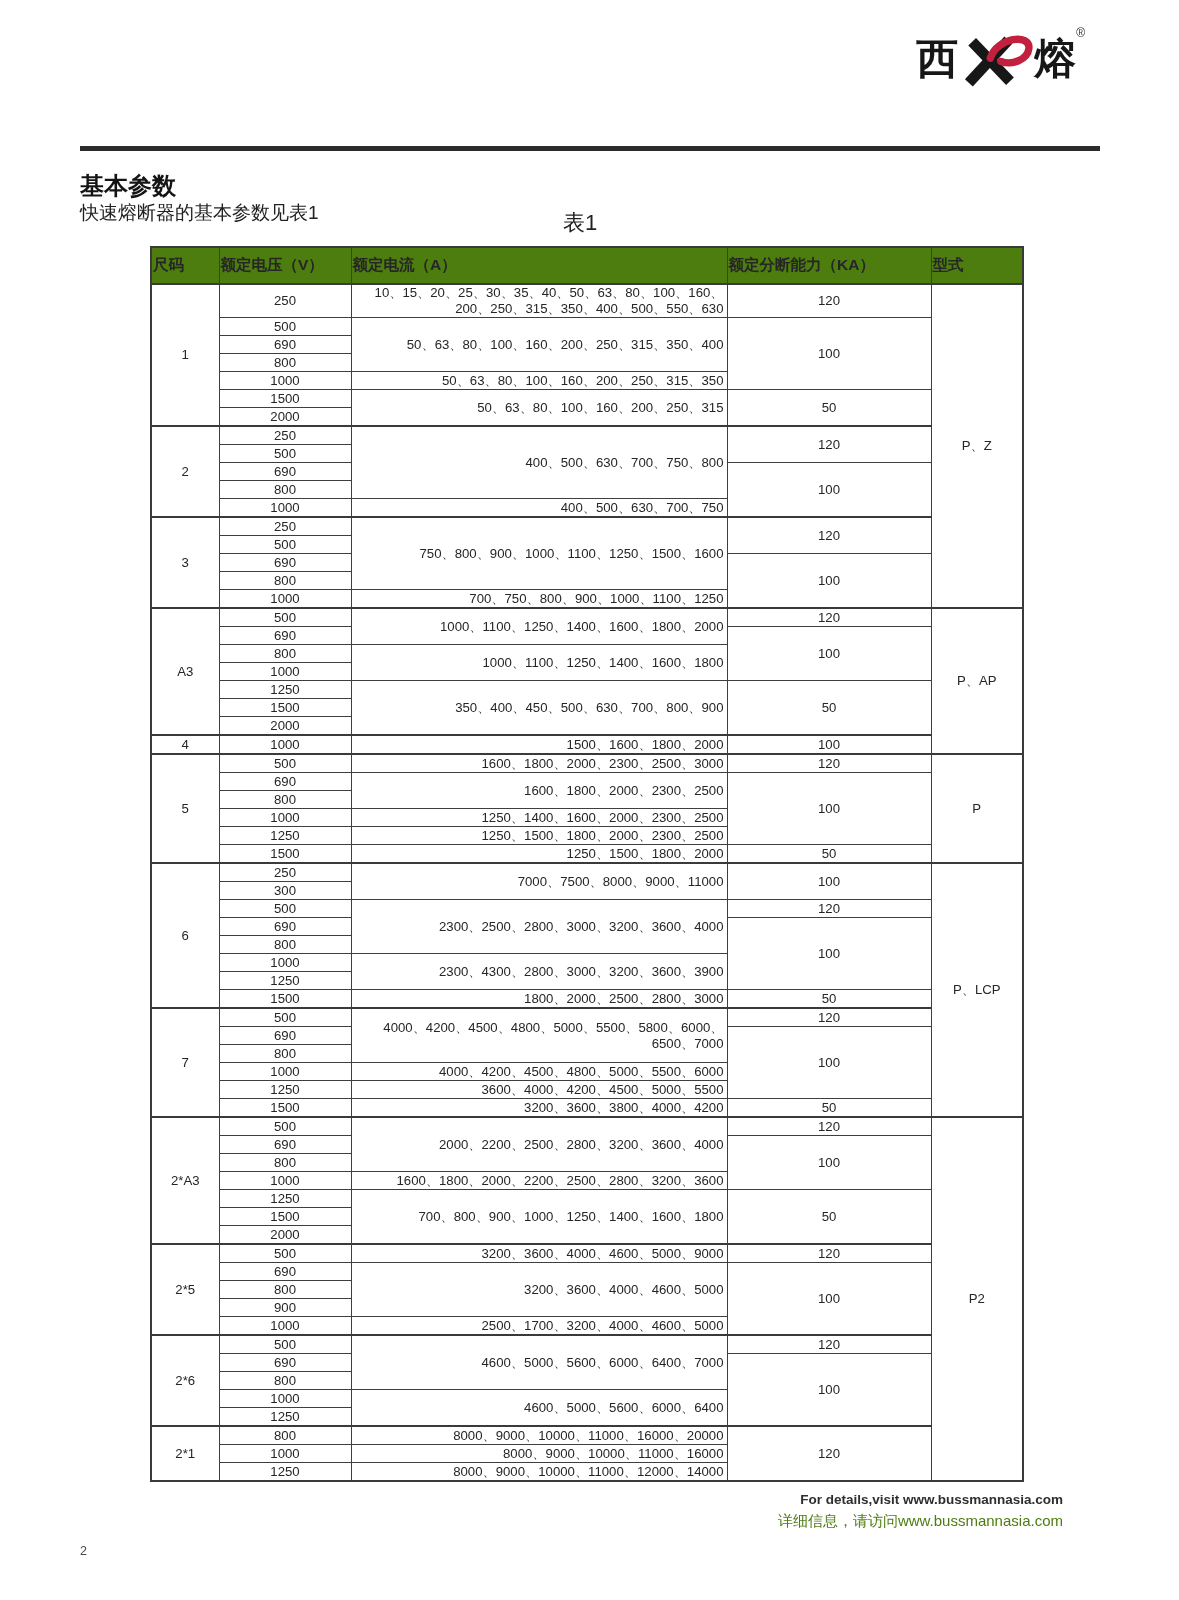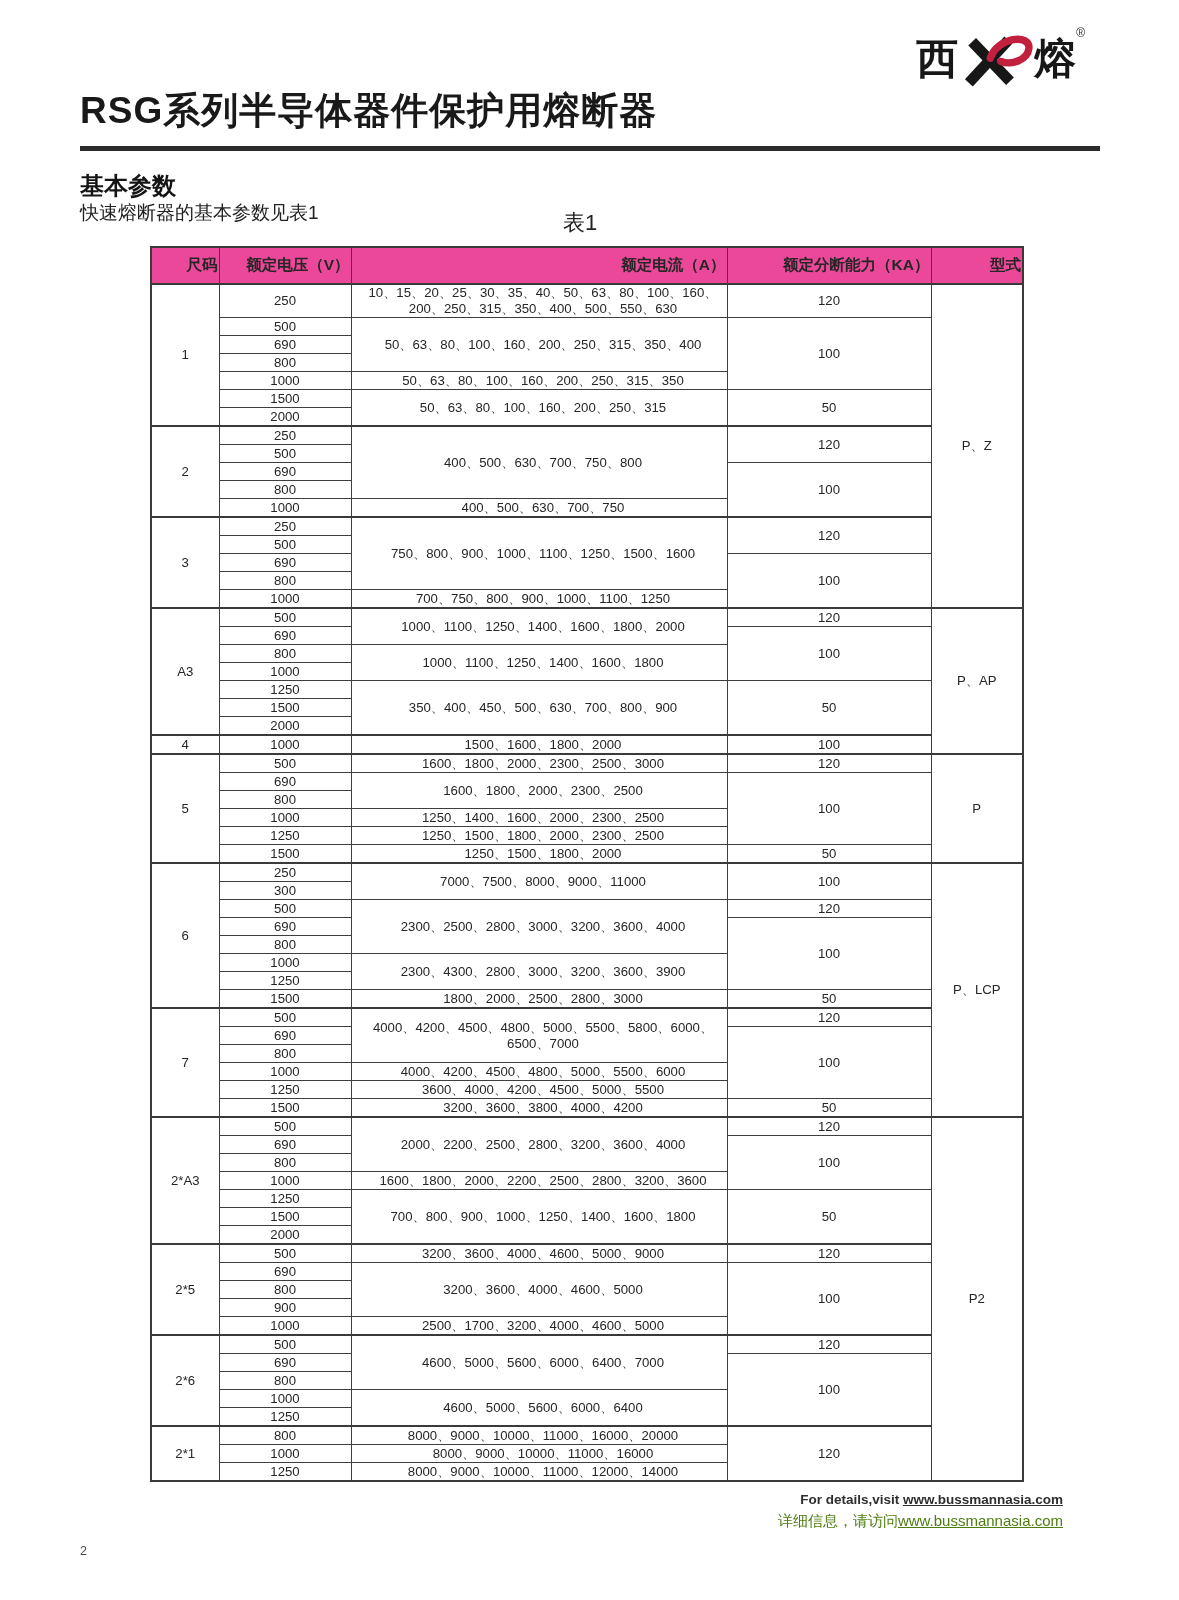--- a/index.html
+++ b/index.html
@@ -18,51 +18,50 @@
   .heading{position:absolute;left:80px;top:170px;font-size:24px;font-weight:600;color:#141414;text-align:center;}
   .intro{position:absolute;left:80px;top:200px;font-size:19px;color:#222;}
   .caption{position:absolute;left:563px;top:208px;font-size:22px;color:#222;}
 
   
   table.params{position:absolute;left:150px;top:246px;width:872px;border-collapse:collapse;
                table-layout:fixed;border:2px solid #3a3a3a;}
   .params th,.params td{border:1px solid #3e3e3e;color:#262626;vertical-align:middle;
                overflow:hidden;}
   .params th{height:33px;font-size:15.5px;font-weight:bold;border-bottom:2px solid #3a3a3a;
-               background:#ec4899;text-align:right;}
+               background:#4d7c0f;text-align:left;}
   .params td{height:17px;font-size:13.2px;line-height:1.22;padding:0 3px;}
   .params td.c0,.params td.c1,.params td.c3,.params td.c4{text-align:center;}
-  .params td.c2{text-align:center;padding-left:11px;}
+  .params td.c2{text-align:right;padding-left:11px;}
   .params tr.gs td{border-top:2px solid #3a3a3a;}
   col.w0{width:68px;}col.w1{width:132px;}col.w2{width:376px;}col.w3{width:204px;}col.w4{width:92px;}
 
   
   .footer{position:absolute;top:1490px;right:116px;text-align:right;line-height:1.45;}
   .footer .en{font-size:13.5px;font-weight:600;color:#2e2e2e;}
   .footer .zh{font-size:15px;color:#4d7c0f;}
-  .footer a{text-decoration:underline;color:inherit;cursor:pointer;}
+  .footer a{color:inherit;cursor:pointer;}
   .pagenum{position:absolute;left:80px;top:1544px;font-size:12.5px;color:#4a4a4a;}
 </style>
 </head>
 <body>
 
 <div class="page">
 
   <div class="logo">
     <span class="han">西</span>
     <svg width="74" height="58" viewBox="0 0 90 66">
       <path d="M16 12 L62 60" stroke="#171717" stroke-width="13" fill="none"></path>
       <path d="M60 10 L12 62" stroke="#171717" stroke-width="13" fill="none"></path>
       <path d="M38 32 C 47 6, 87 2, 85 20 C 83.5 34, 64 41, 51 36" stroke="#c3203f" stroke-width="9" fill="none" stroke-linecap="round"></path>
     </svg>
     <span class="han">熔</span>
     <span class="reg">®</span>
   </div>
 
-  <div class="title">RSG系列半导体器件保护用熔断器</div>
   <div class="divider"></div>
   <div class="heading">基本参数</div>
   <div class="intro">快速熔断器的基本参数见表1</div>
   <div class="caption">表1</div>
 
   <table class="params">
     <colgroup>
       <col class="w0">
         <col class="w1">
         <col class="w2">

